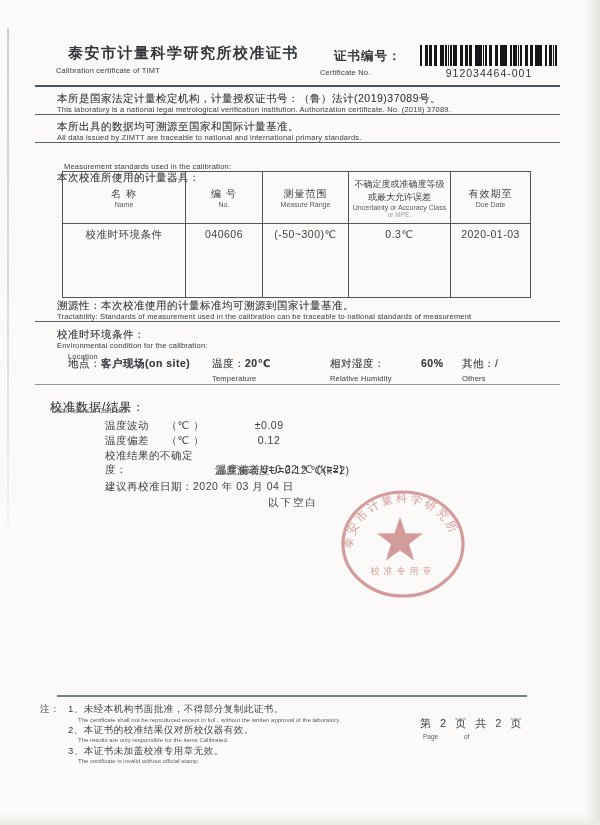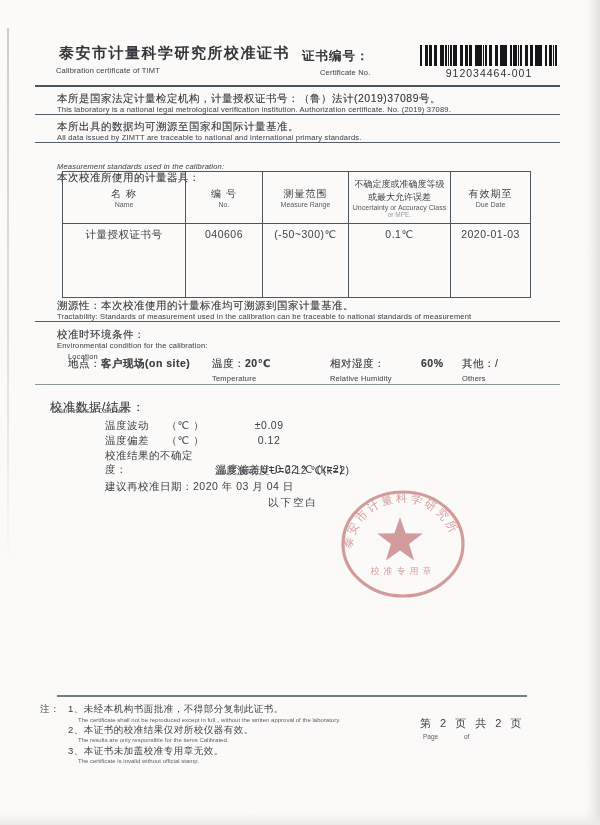--- a/index.html
+++ b/index.html
@@ -40,39 +40,39 @@
   .edge-r{right:0;top:0;width:14px;height:100%;background:linear-gradient(90deg,transparent,#e3e2de);}
   .edge-b{left:0;bottom:0;width:100%;height:12px;background:linear-gradient(transparent,#ebeae6);}
 </style>
 </head>
 <body>
 
 <div class="abs edge-l"></div>
 <div class="abs edge-r"></div>
 <div class="abs edge-b"></div>
 
-<div class="abs title-zh" style="left:59px;top:44px;text-align:right;">泰安市计量科学研究所校准证书</div>
+<div class="abs title-zh" style="left:68px;top:44px;text-align:right;">泰安市计量科学研究所校准证书</div>
 <div class="abs en-s" style="left:56px;top:66px;">Calibration certificate of TIMT</div>
-<div class="abs cert-label" style="left:302px;top:48px;">证书编号：</div>
+<div class="abs cert-label" style="left:334px;top:48px;">证书编号：</div>
 <div class="abs en-s" style="left:320px;top:68px;">Certificate No.</div>
 <div class="abs barcode" style="left:420px;top:45px;width:138px;height:21px;"></div>
 <div class="abs" style="left:420px;top:67px;width:138px;text-align:center;font-size:10.5px;letter-spacing:1px;color:#2e3136;">912034464-001</div>
 
 <div class="abs rule-thick" style="left:35px;top:85px;width:525px;"></div>
 
 <div class="abs zh" style="left:57px;top:92px;">本所是国家法定计量检定机构，计量授权证书号：（鲁）法计(2019)37089号。</div>
 <div class="abs en-s" style="left:57px;top:105px;">This laboratory is a national legal metrological verification institution. Authorization certificate. No. (2019) 37089.</div>
 <div class="abs rule" style="left:35px;top:114px;width:525px;"></div>
 
 <div class="abs zh" style="left:57px;top:120px;">本所出具的数据均可溯源至国家和国际计量基准。</div>
 <div class="abs en-s" style="left:57px;top:133px;">All data issued by ZIMTT are traceable to national and international primary standards.</div>
 <div class="abs rule" style="left:35px;top:142px;width:525px;"></div>
 
 <div class="abs zh" style="left:57px;top:151px;margin-top:20px;">本次校准所使用的计量器具：</div>
-<div class="abs en-s" style="left:57px;top:162px;font-style:italic;">Measurement standards used in the calibration:</div>
+<div class="abs en-s" style="left:64px;top:162px;">Measurement standards used in the calibration:</div>
 
 <div class="abs" style="left:62px;top:171px;">
   <table class="meas">
     <colgroup>
         <col style="width:123px">
         <col style="width:77px">
         <col style="width:86px">
         <col style="width:102px">
         <col style="width:80px">
       </colgroup>
@@ -94,24 +94,24 @@
         <div class="hzh small">不确定度或准确度等级或最大允许误差</div>
         <div class="hen">Uncertainty or Accuracy Class</div>
         <div class="hen faint">or MPE.</div>
       </td>
       <td>
         <div class="hzh">有效期至</div>
         <div class="hen">Due Date</div>
       </td>
     </tr>
     <tr>
-      <td class="data">计量授权证书号</td>
+      <td class="data">校准时环境条件</td>
       <td class="data">040606</td>
       <td class="data">(-50~300)℃</td>
-      <td class="data">0.1℃</td>
+      <td class="data">0.3℃</td>
       <td class="data">2020-01-03</td>
     </tr>
   </tbody>
     </table>
 </div>
 
 <div class="abs zh" style="left:57px;top:299px;">溯源性：本次校准使用的计量标准均可溯源到国家计量基准。</div>
 <div class="abs en-s" style="left:57px;top:312px;">Tractability:  Standards of measurement used in the calibration can be traceable to national standards of measurement</div>
 <div class="abs rule" style="left:35px;top:321px;width:525px;"></div>
 

